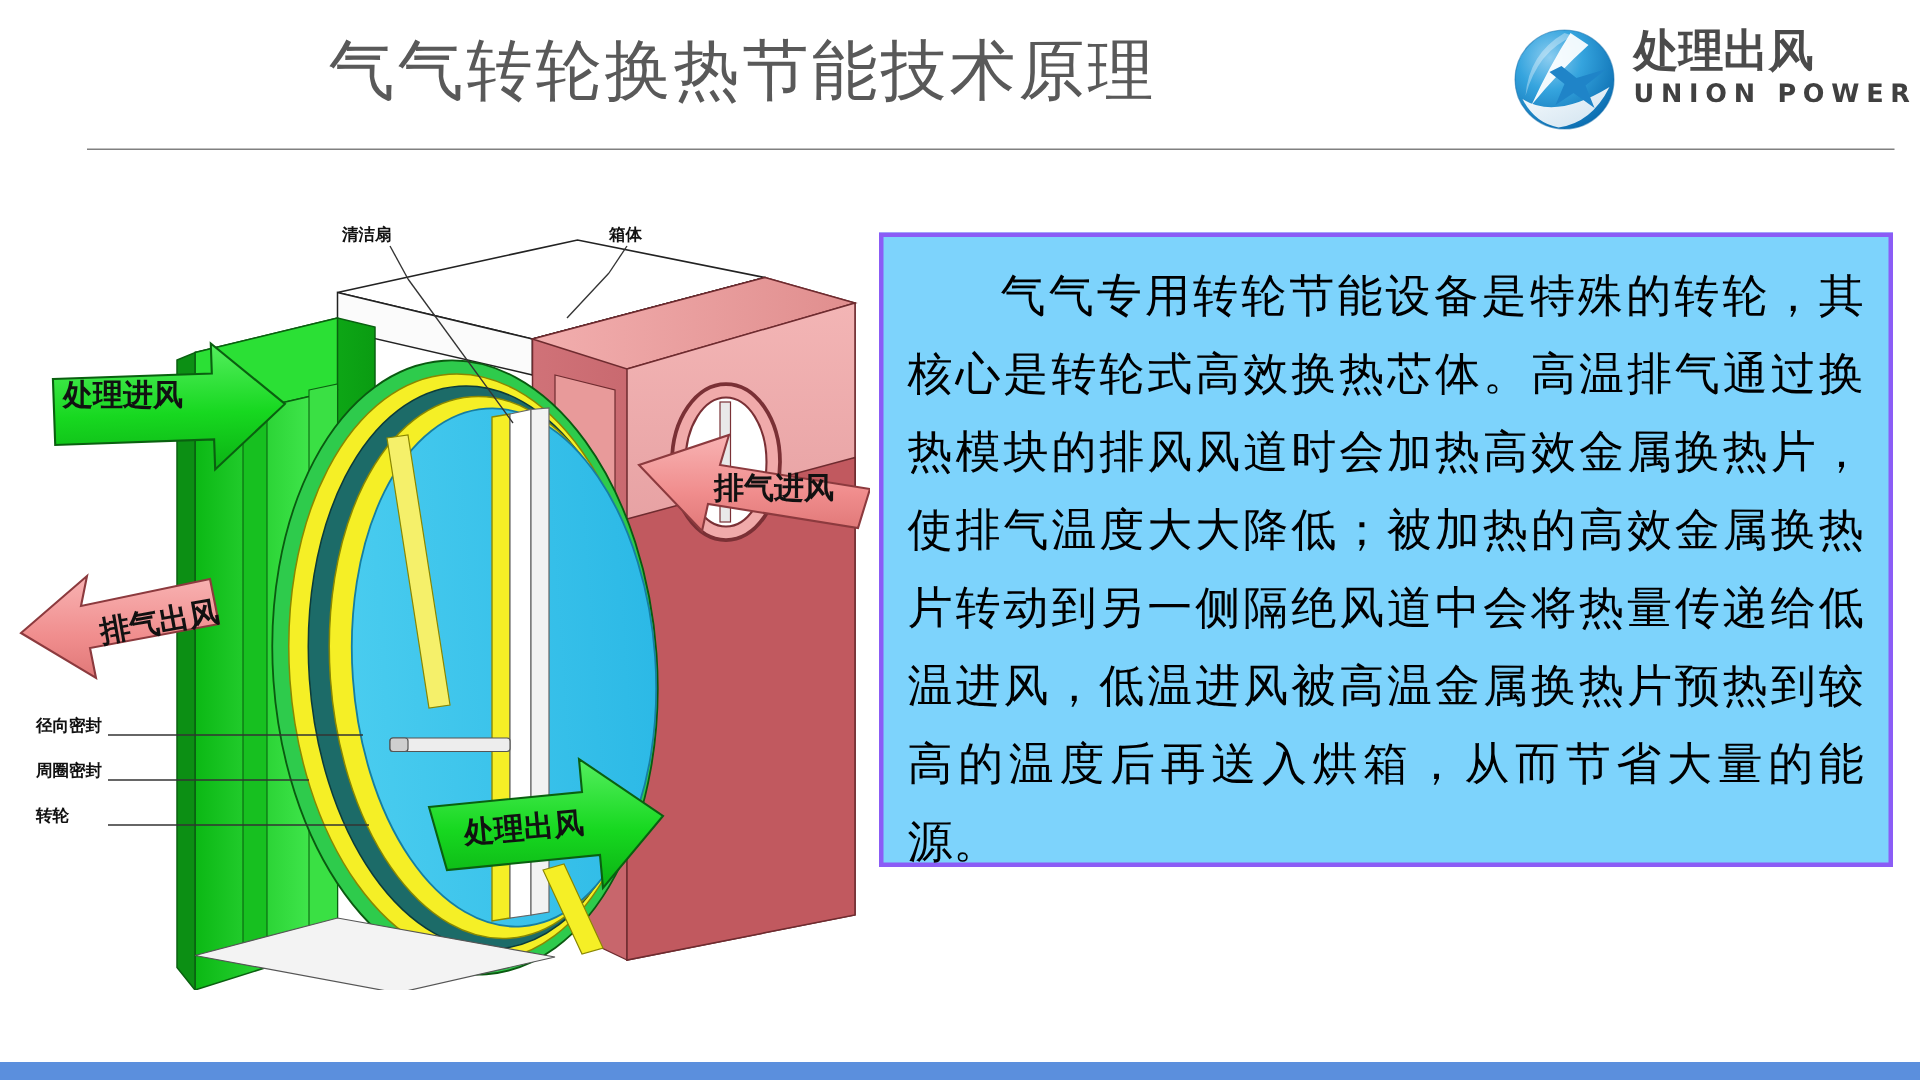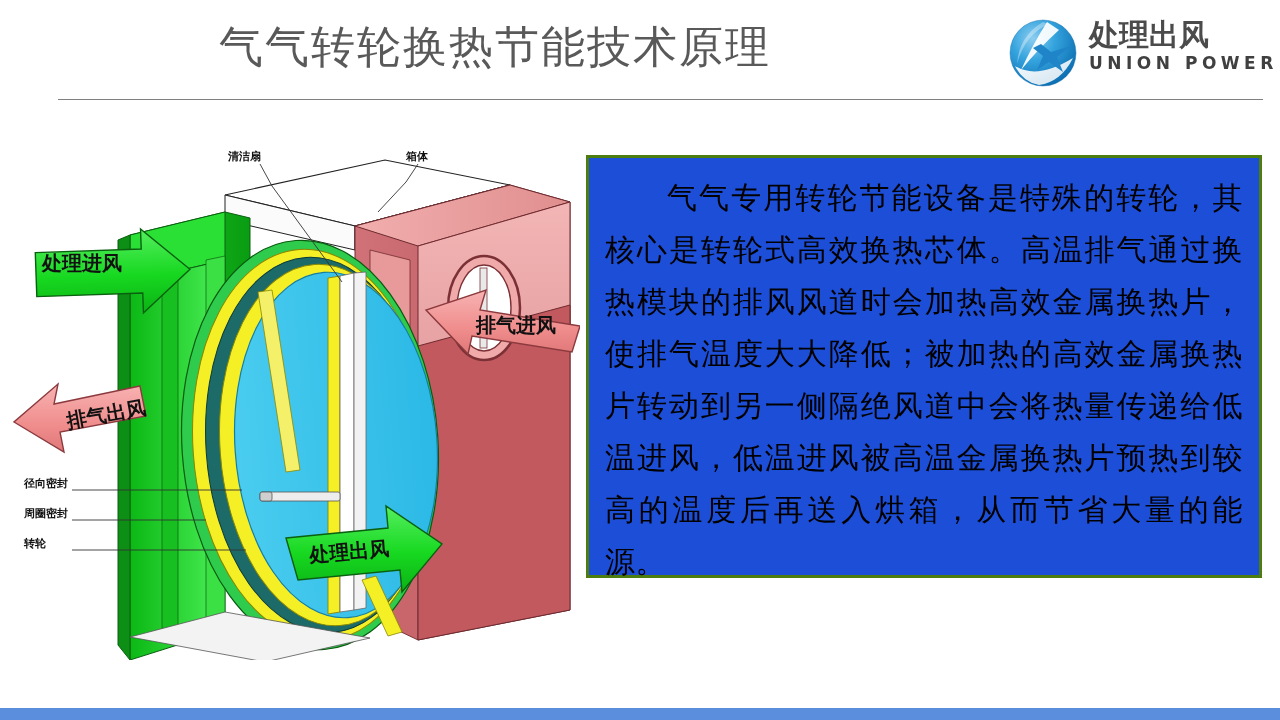--- a/index.html
+++ b/index.html
@@ -28,21 +28,21 @@
     font-size:30px;font-weight:bold;color:#4b4b4b;letter-spacing:0px;
     line-height:34px;white-space:nowrap;
   }
   #logo-en{
     font-size:17px;font-weight:bold;color:#404040;letter-spacing:4.5px;
     line-height:22px;white-space:nowrap;
   }
   
   #text-panel{
     position:absolute;left:586px;top:155px;width:676px;height:423px;
-    background:#1d4ed8;border:3px solid #4d7c0f;box-sizing:border-box;
+    background:#7dd3fc;border:3px solid #8b5cf6;box-sizing:border-box;
   }
   #panel-paragraph{
     margin:0;padding:14px 16px 0 16px;
     font-size:30px;line-height:52px;color:#000000;
     text-align:justify;text-justify:inter-ideograph;
     text-indent:62px;font-family:"DejaVu Sans","Liberation Sans",sans-serif;
     letter-spacing:0.5px;
   }
   
   #diagram{position:absolute;left:10px;top:140px;width:570px;height:520px;}

